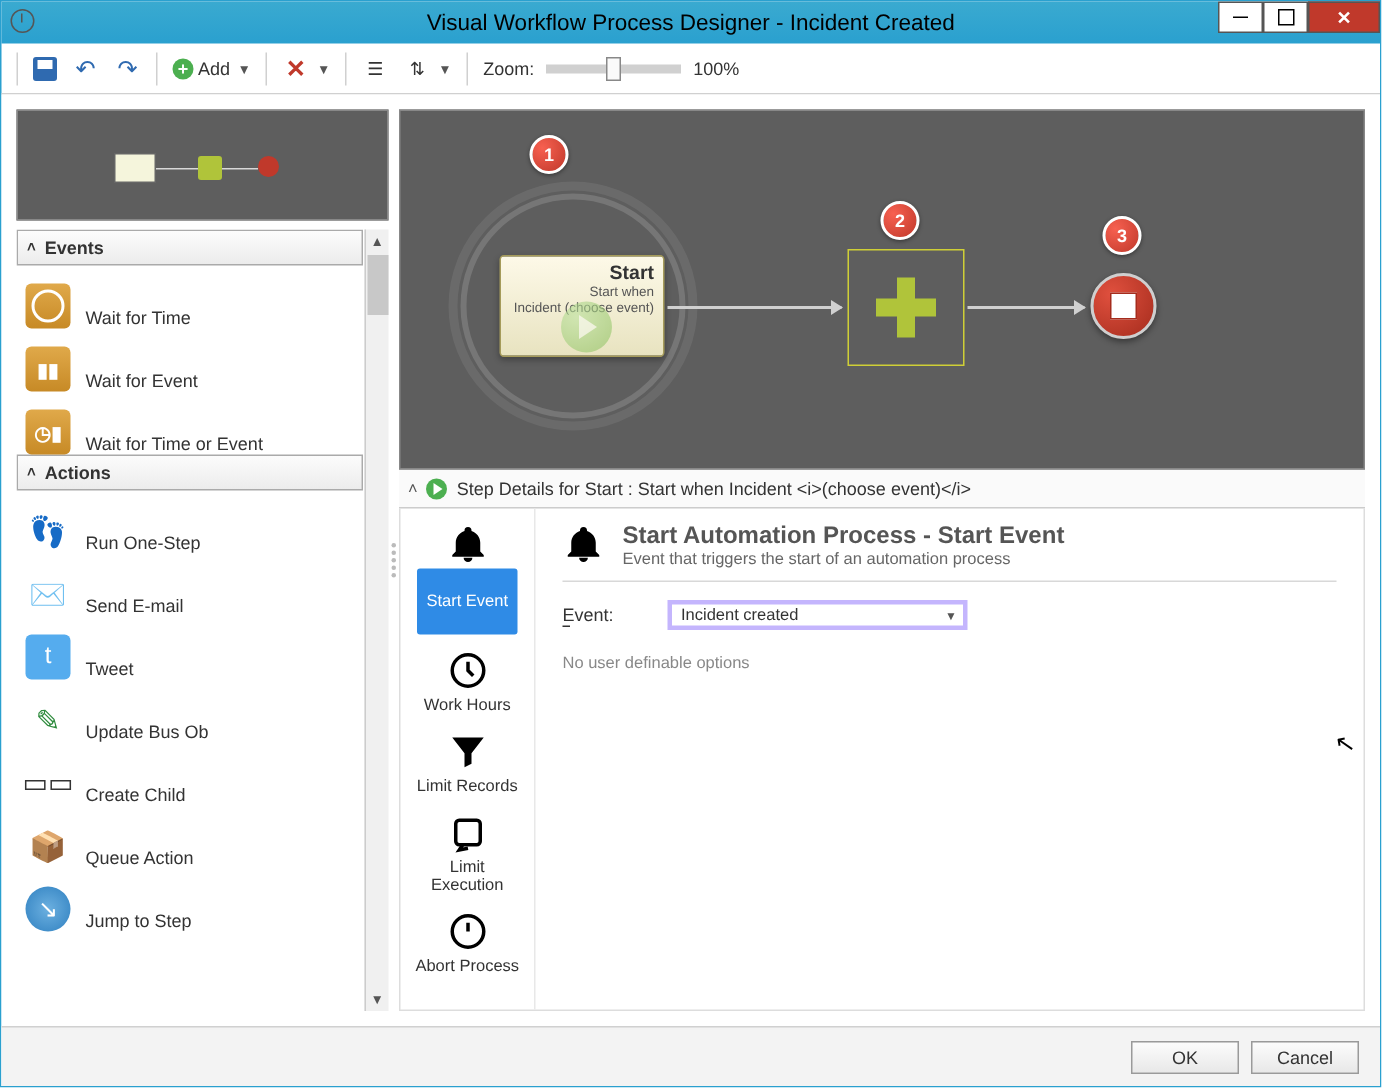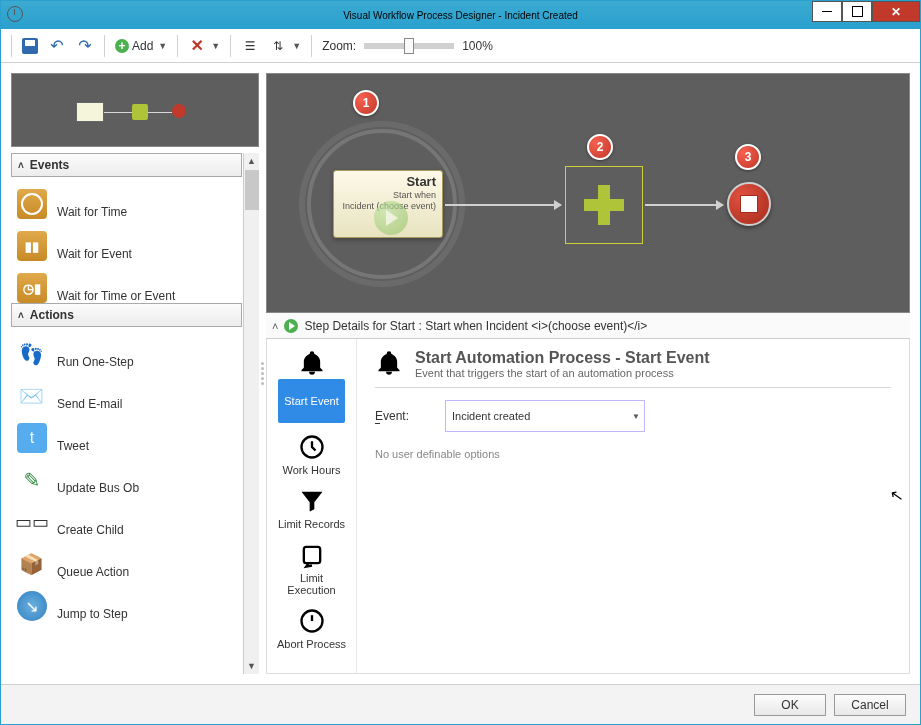--- a/index.html
+++ b/index.html
@@ -4,21 +4,21 @@
 <style>
   * { box-sizing: border-box; }
   html, body { margin: 0; padding: 0; font-family: "Segoe UI", Tahoma, sans-serif; font-size: 12px; color: #333; }
   body { width: 921px; height: 725px; background: #fff; position: relative; overflow: hidden; }
 
   .window { width: 921px; height: 725px; border: 1px solid #2aa0cf; background: #fff; display: flex; flex-direction: column; }
 
   .titlebar { height: 28px; background: linear-gradient(#3aaad0, #2aa0cf); display: flex; align-items: center; justify-content: center; position: relative; }
   .title-clock { position: absolute; left: 6px; top: 5px; width: 16px; height: 16px; border: 1.5px solid #555; border-radius: 50%; }
   .title-clock::after { content:""; position:absolute; left:6px; top:2px; width:1px; height:6px; background:#555; }
-  .title-text { color: #000; font-size: 10px; }
+  .title-text { color: #000; font-size: 15px; }
   .win-controls { position: absolute; right: 0; top: 0; display: flex; }
   .win-btn { width: 30px; height: 21px; border: 1px solid #555; background: #fff; display: flex; align-items: center; justify-content: center; font-size: 11px; cursor: default; }
   .win-btn.close { background: #c0392b; color: #fff; width: 48px; }
   .win-btn.min::after { content:""; width:10px; height:1px; background:#000; }
   .win-btn.max::after { content:""; width:9px; height:9px; border:1px solid #000; }
   .win-btn.close::after { content:"✕"; font-size:12px; color:#fff; font-weight:bold; }
 
   .toolbar { height: 34px; border-bottom: 1px solid #d0d0d0; display: flex; align-items: center; padding: 0 6px; gap: 2px; }
   .tbar-sep { width:1px; height:22px; background:#d0d0d0; margin:0 4px; }
   .tbar-btn { height: 26px; display: flex; align-items: center; gap: 3px; padding: 0 4px; cursor: default; }
@@ -93,21 +93,21 @@
 
   .details-content { flex:1; padding:10px 18px; position:relative;}
   .dc-head { display:flex; gap:12px; align-items:flex-start;}
   .dc-head .dci { width:28px; height:28px;}
   .dc-title { font-size:16px; font-weight:bold; color:#555;}
   .dc-sub { font-size:11px; color:#666;}
   .dc-hr { border:none; border-top:1px solid #d8d8d8; margin:8px 0 12px 0;}
   .dc-row { display:flex; align-items:center; gap:20px; margin-bottom:16px;}
   .dc-row label { width:50px; text-decoration:underline; text-decoration-style:dotted; text-decoration-color:transparent; position:relative;}
   .dc-row label .ul { position:absolute; left:0; bottom:-1px; width:5px; height:1px; background:#333;}
-  .combo { width:200px; height:32px; border:1px solid #c4b5fd; background:#fff; display:flex; align-items:center; justify-content:space-between; padding:0 4px 0 6px; font-size:11px;}
+  .combo { width:200px; height:20px; border:3px solid #c4b5fd; background:#fff; display:flex; align-items:center; justify-content:space-between; padding:0 4px 0 6px; font-size:11px;}
   .combo .cd { font-size:8px; color:#555;}
   .dc-note { color:#888; font-size:11px; }
 
   .dlg-buttons { height:40px; border-top:1px solid #d0d0d0; display:flex; align-items:center; justify-content:flex-end; gap:8px; padding:0 14px; background:#f3f3f3;}
   .dlg-btn { width:72px; height:22px; border:1px solid #9a9a9a; background:linear-gradient(#fcfcfc,#e8e8e8); font-size:12px; display:flex; align-items:center; justify-content:center; cursor:default;}
 
   .splitter-grip { width:7px; display:flex; flex-direction:column; align-items:center; justify-content:center; gap:2px; cursor:col-resize; height:100%;}
   .splitter-grip span{width:3px;height:3px;background:#bbb;border-radius:50%;}
 
   .cursor-arrow { position:absolute; left:890px; top:486px; font-size:16px; color:#000; transform:rotate(-10deg); pointer-events:none;}

